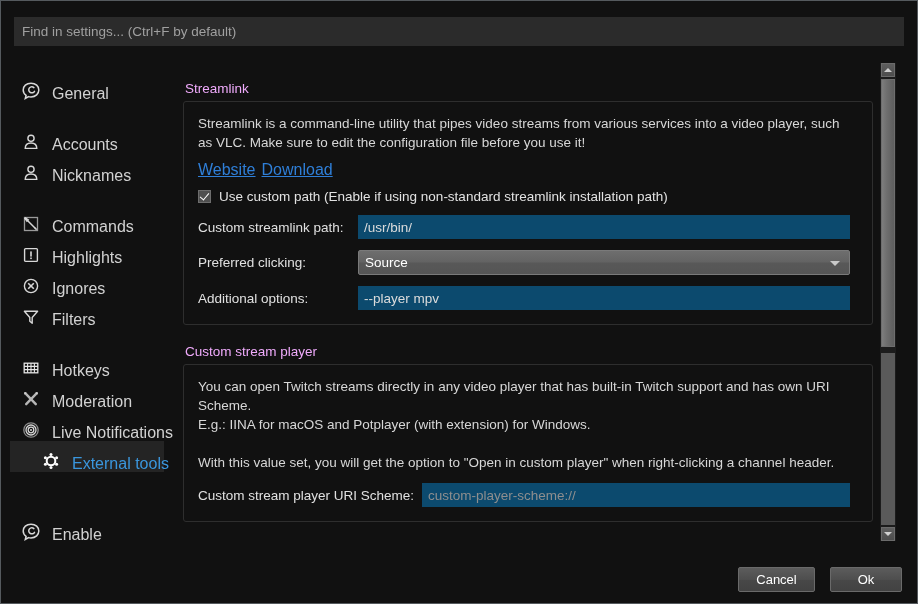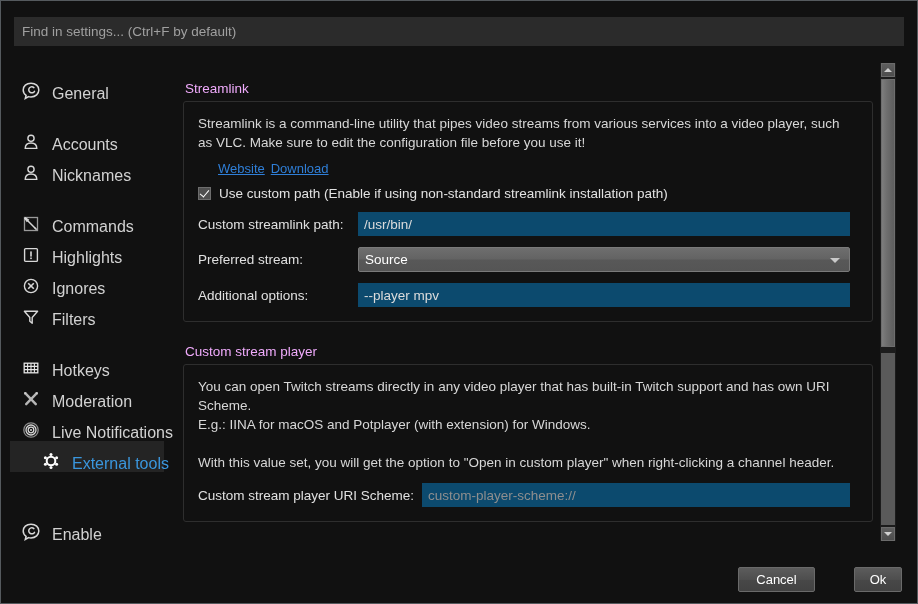--- a/index.html
+++ b/index.html
@@ -115,22 +115,21 @@
     box-sizing: border-box;
     padding: 12px 22px 14px 14px;
   }
   .desc {
     color: #d7d7d7;
     font-size: 13.5px;
     line-height: 19px;
   }
   .links {
     margin-top: 9px;
-    font-size: 13px;
-    margin-left: 20px;
+    font-size: 16px;
   }
   .link {
     color: #2f7fd8;
     text-decoration: underline;
     cursor: pointer;
   }
   .link + .link { margin-left: 6px; }
 
   .checkrow {
     margin-top: 10px;
@@ -294,21 +293,21 @@
     border: 1px solid #6a6a6a;
     border-radius: 2px;
     color: #ffffff;
     font-family: "Liberation Sans", sans-serif;
     font-size: 13px;
     cursor: pointer;
     box-sizing: border-box;
     padding: 0;
   }
   .btn-cancel { right: 102px; }
-  .btn-ok { right: 15px; width: 48px; }
+  .btn-ok { right: 15px; width: 72px; }
 </style>
 </head>
 <body>
 
 <div id="app">
 
   <div class="search-wrap">
     <input class="search-input" type="text" placeholder="Find in settings... (Ctrl+F by default)" style="">
   </div>
 
@@ -471,21 +470,21 @@
           <span class="checkbox"></span>
           <span>Use custom path (Enable if using non-standard streamlink installation path)</span>
         </div>
 
         <div class="formrow">
           <span class="formlabel">Custom streamlink path:</span>
           <input class="textfield" type="text" value="/usr/bin/" style="">
         </div>
 
         <div class="formrow">
-          <span class="formlabel">Preferred stream:</span>
+          <span class="formlabel">Preferred clicking:</span>
           <div class="combo">
             <span>Source</span>
             <span class="combo-arrow"></span>
           </div>
         </div>
 
         <div class="formrow">
           <span class="formlabel">Additional options:</span>
           <input class="textfield" type="text" value="--player mpv" style="">
         </div>

